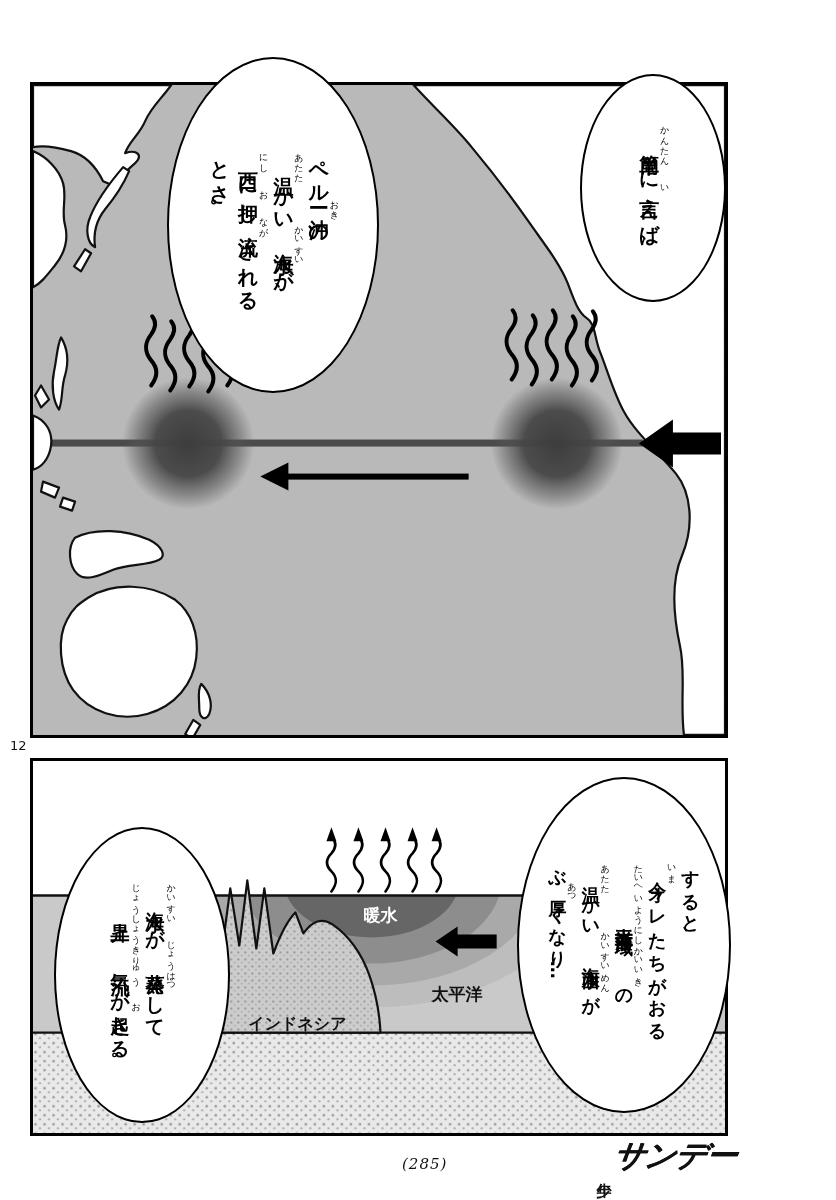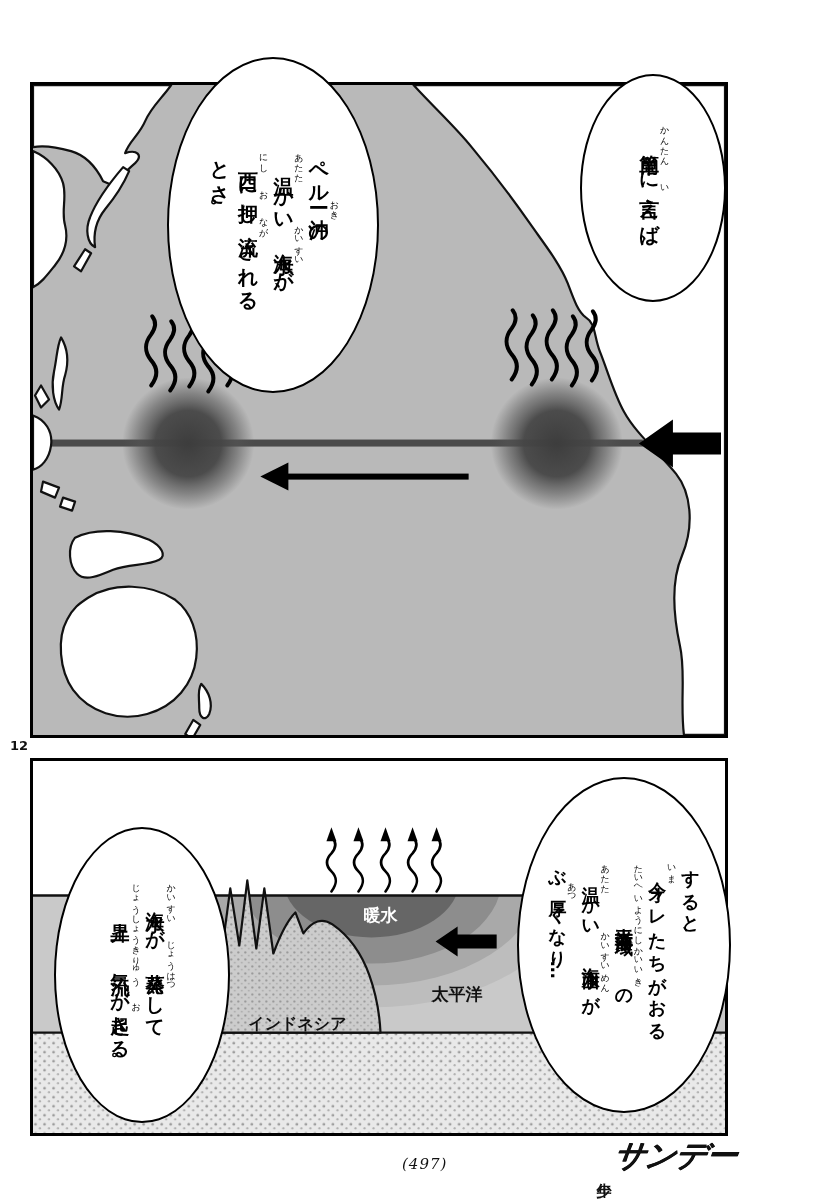--- a/index.html
+++ b/index.html
@@ -21,21 +21,21 @@
 
   .b1{left:580px;top:74px;width:146px;height:228px;}
   .b1 .vtext{font-size:20px;}
   .b2{left:167px;top:57px;width:212px;height:336px;}
   .b2 .vtext{font-size:20px;}
   .b3{left:517px;top:777px;width:214px;height:336px;}
   .b3 .vtext{font-size:18px;}
   .b4{left:54px;top:827px;width:176px;height:296px;}
   .b4 .vtext{font-size:19px;}
 
-  .pnum{position:absolute;left:10px;top:738px;font-size:13px;font-weight:700;}
+  .pnum{position:absolute;left:10px;top:738px;font-size:13px;font-weight:400;}
   .folio{position:absolute;left:402px;top:1155px;font-family:"DejaVu Serif","Liberation Serif",serif;
          font-size:15px;font-style:italic;letter-spacing:1px;}
   .logo{position:absolute;left:596px;top:1140px;display:flex;align-items:flex-end;gap:3px;}
   .logo-small{writing-mode:vertical-rl;font-size:15px;font-weight:900;line-height:1;}
   .logo-large{font-size:31px;font-weight:900;font-style:italic;letter-spacing:-1px;
               transform:skewX(-8deg);line-height:1;text-shadow:0.5px 0 #000;}
   svg text{font-family:"DejaVu Sans","Liberation Sans",sans-serif;}
 </style>
 </head>
 <body>
@@ -189,19 +189,19 @@
   </div>
 
   <div class="bubble b4">
     <div class="vtext">
         <div class="vcol"><ruby>海水<rt>かいすい</rt></ruby>が<ruby>蒸発<rt>じょうはつ</rt></ruby>して</div>
         <div class="vcol"><ruby>上昇<rt>じょうしょう</rt></ruby><ruby>気流<rt>きりゅう</rt></ruby>が<ruby>起<rt>お</rt></ruby>きる。</div>
       </div>
   </div>
 
   <div class="pnum">12</div>
-  <div class="folio">(497)</div>
+  <div class="folio">(285)</div>
   <div class="logo">
     <span class="logo-small">少年</span>
     <span class="logo-large">サンデー</span>
   </div>
 
 </div>
 
 </body></html>

